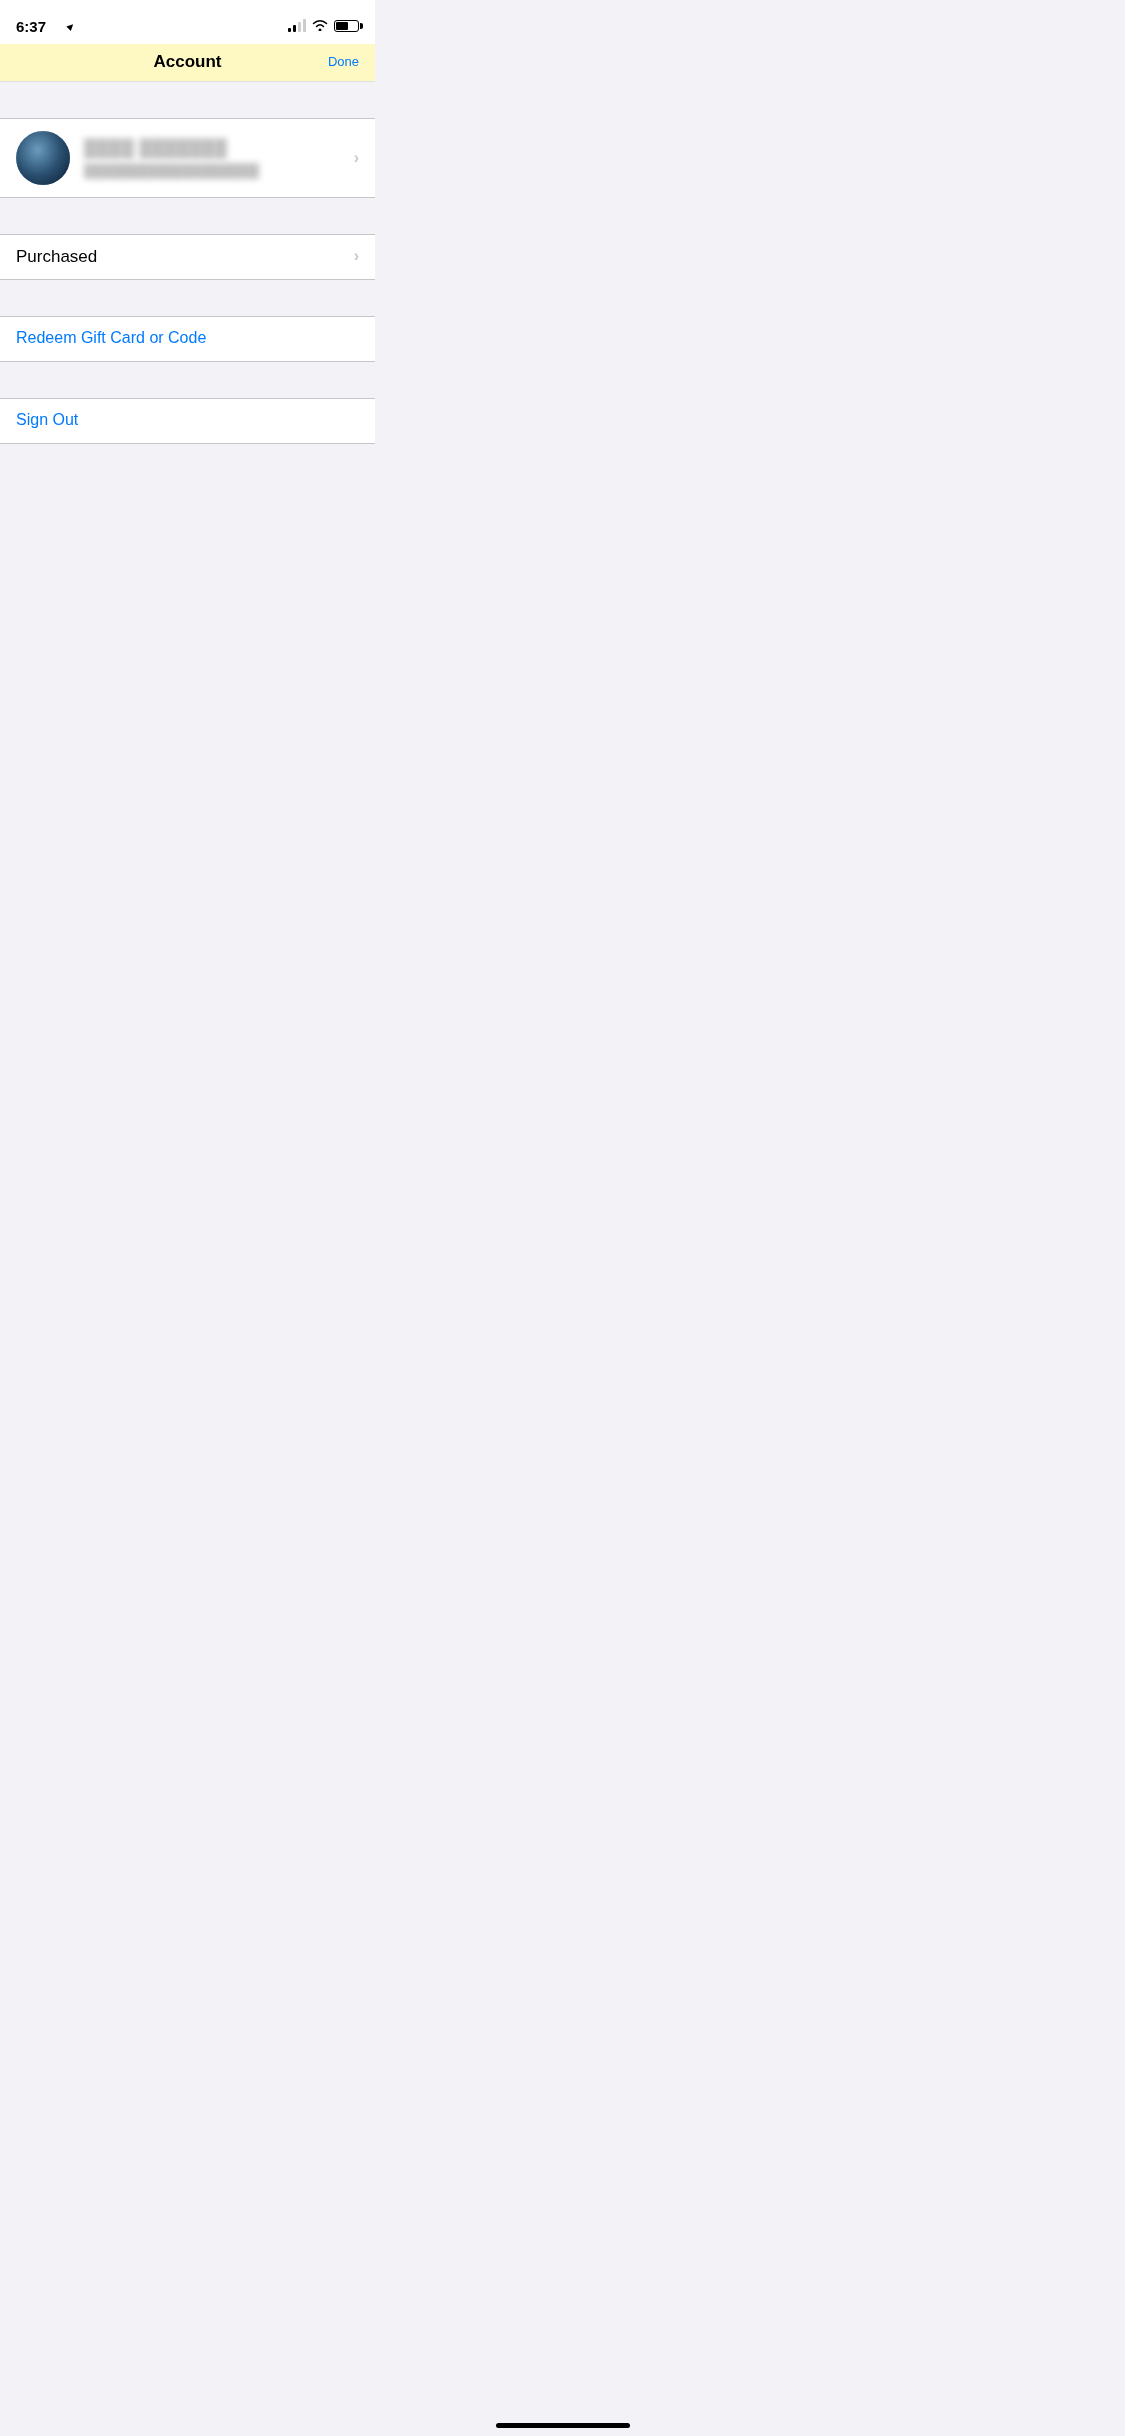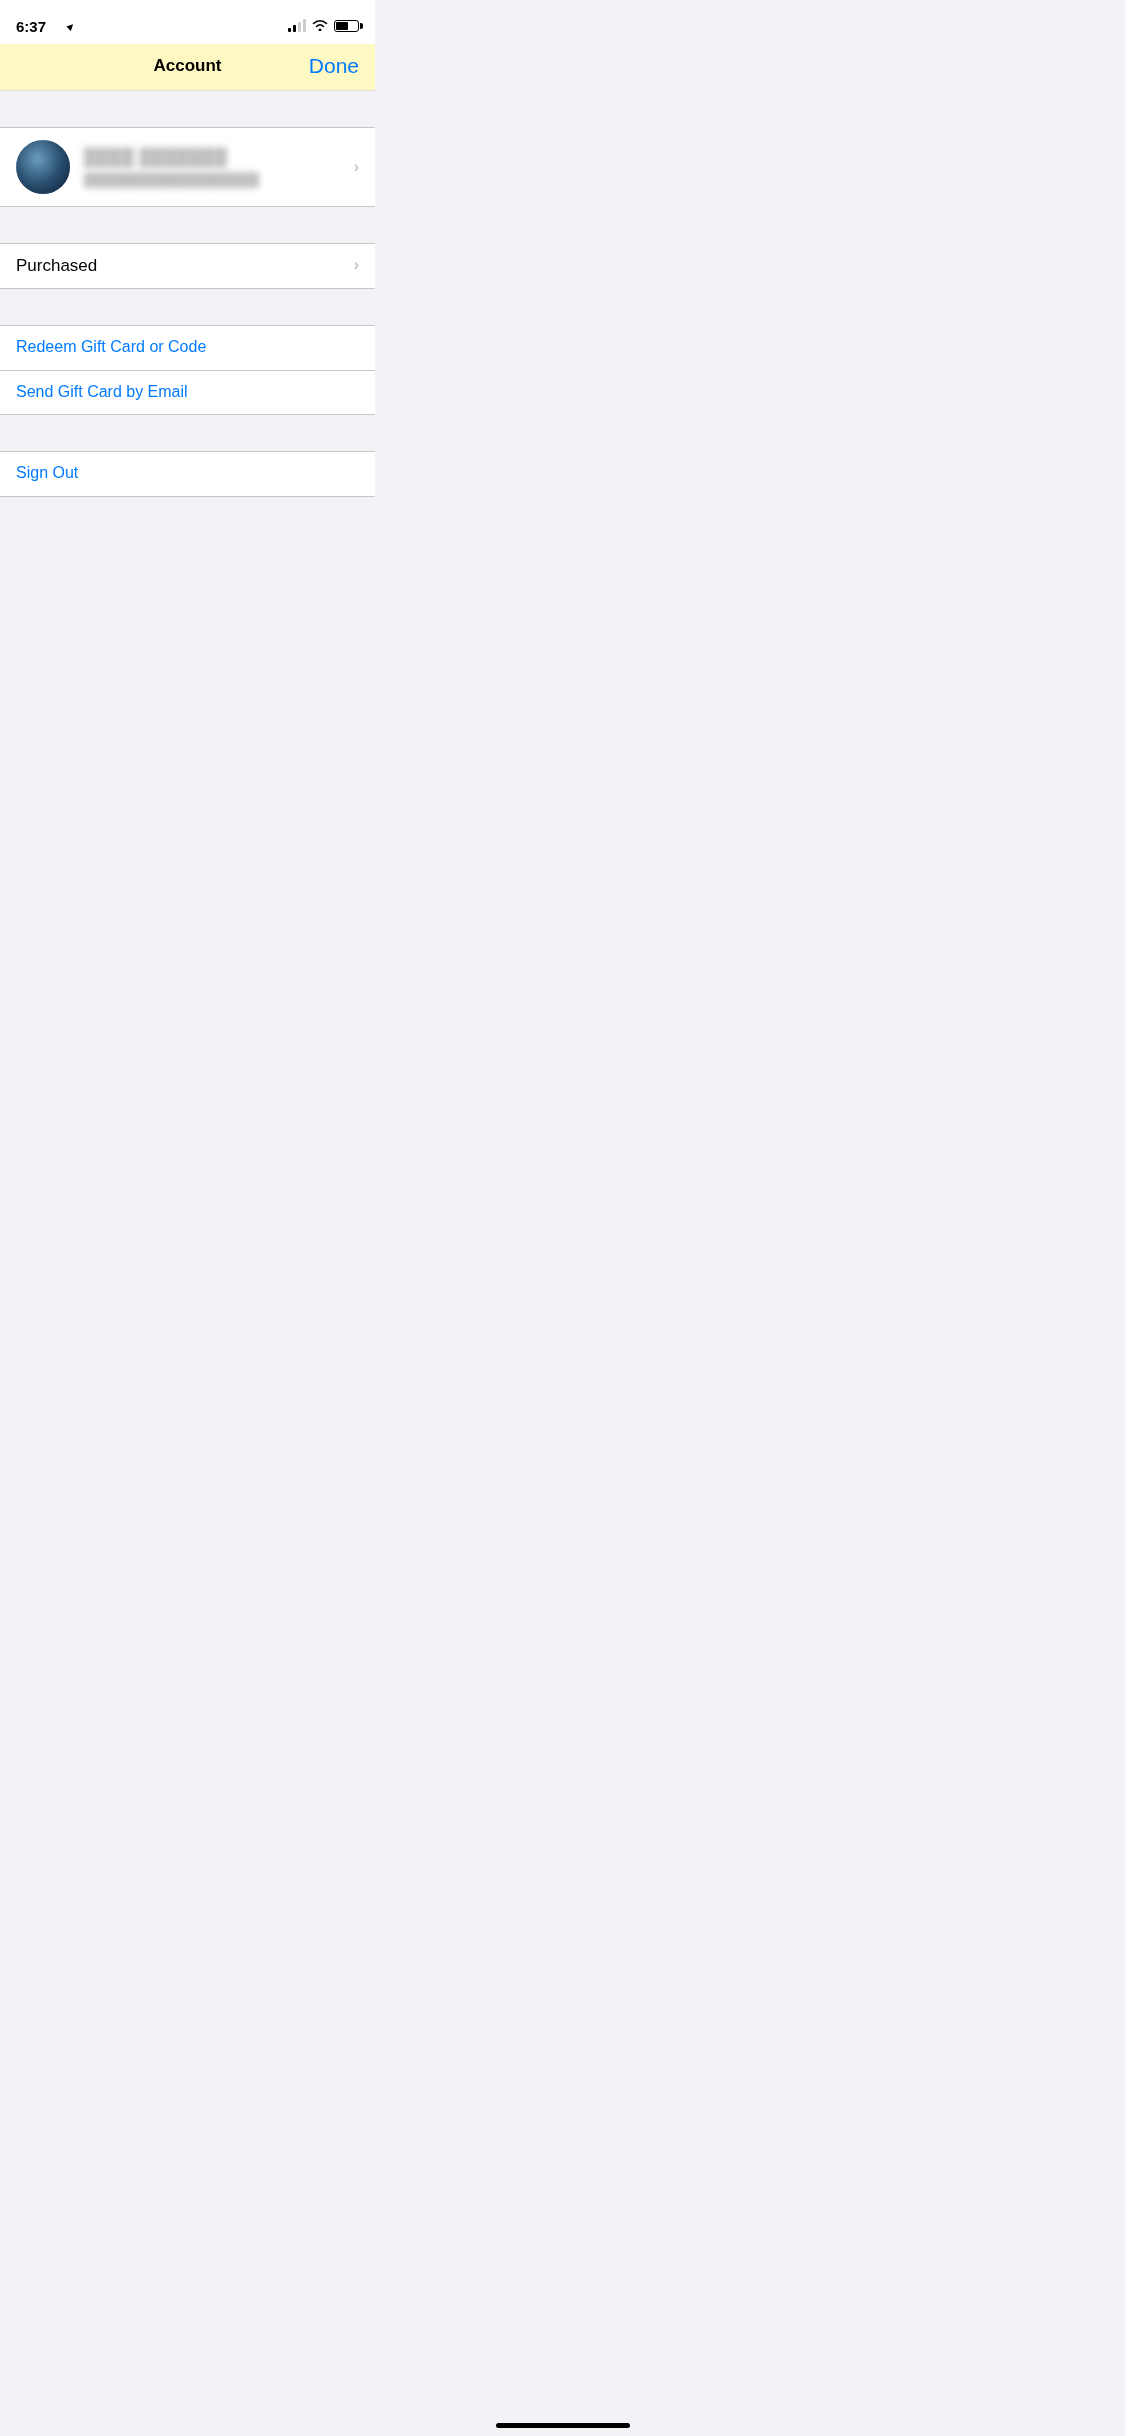--- a/index.html
+++ b/index.html
@@ -98,21 +98,21 @@
     .nav-title {
       font-size: 17px;
       font-weight: 600;
       color: #000;
       position: absolute;
       left: 50%;
       transform: translateX(-50%);
     }
 
     .nav-done {
-      font-size: 21px;
+      font-size: 13px;
       color: #007aff;
       font-weight: 400;
       margin-left: auto;
       cursor: pointer;
     }
 
     .nav-spacer {
       flex: 1;
     }
 
@@ -278,23 +278,20 @@
     <span class="chevron-icon">›</span>
   </div>
 </div>
 
 <div class="section-separator"></div>
 
 <div class="list-section">
   <div class="list-row">
     <span class="row-label-blue">Redeem Gift Card or Code</span>
   </div>
-  <div class="list-row">
-    <span class="row-label-blue">Send Gift Card by Email</span>
-  </div>
 </div>
 
 <div class="section-separator"></div>
 
 <div class="list-section">
   <div class="list-row">
     <span class="row-label-blue">Sign Out</span>
   </div>
 </div>
 

